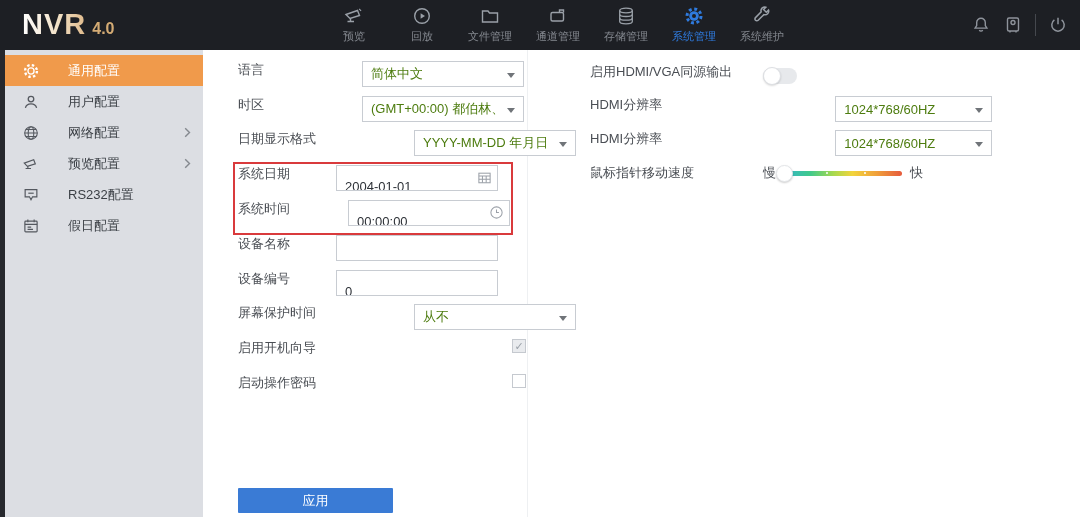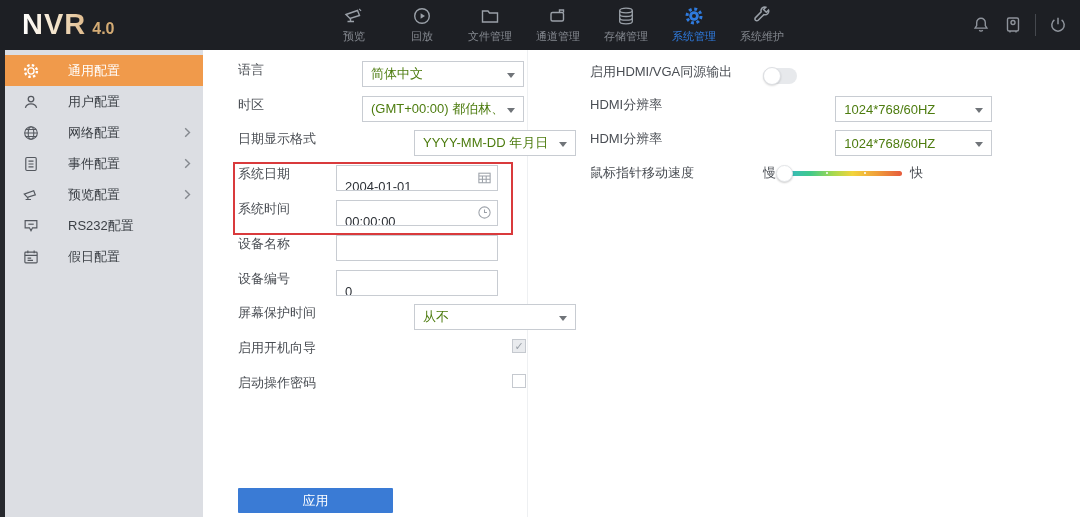--- a/index.html
+++ b/index.html
@@ -176,30 +176,20 @@
       <circle cx="10" cy="10" r="7"></circle>
         <ellipse cx="10" cy="10" rx="3.1" ry="7"></ellipse>
         <path d="M3 10 h14 M4.3 6.2 h11.4 M4.3 13.8 h11.4"></path>
     </svg>
     <span class="s-label">网络配置</span>
     <svg class="chev" width="7" height="11" viewBox="0 0 7 11" fill="none" stroke="currentColor" stroke-width="1.4">
         <path d="M1.2 1.2 L5.5 5.5 L1.2 9.8"></path>
       </svg>
   </div>
 
-  <div class="side-item">
-    <svg class="s-ic" width="18" height="18" viewBox="0 0 20 20" fill="none" stroke="currentColor" stroke-width="1.3">
-      <rect x="4.2" y="2.8" width="11.6" height="14.4" rx="1.3"></rect>
-        <path d="M7.2 6.8 h5.6 M7.2 10 h5.6 M7.2 13.2 h5.6"></path>
-    </svg>
-    <span class="s-label">事件配置</span>
-    <svg class="chev" width="7" height="11" viewBox="0 0 7 11" fill="none" stroke="currentColor" stroke-width="1.4">
-        <path d="M1.2 1.2 L5.5 5.5 L1.2 9.8"></path>
-      </svg>
-  </div>
 
   <div class="side-item">
     <svg class="s-ic" width="18" height="18" viewBox="0 0 20 20" fill="none" stroke="currentColor" stroke-width="1.3">
       <path d="M2.5 9 L13 5.2 L14.8 9.8 L6 12.6 Z"></path>
         <path d="M6.5 12.6 L6.5 15 M4 15 L10 15"></path>
     </svg>
     <span class="s-label">预览配置</span>
     <svg class="chev" width="7" height="11" viewBox="0 0 7 11" fill="none" stroke="currentColor" stroke-width="1.4">
         <path d="M1.2 1.2 L5.5 5.5 L1.2 9.8"></path>
       </svg>
@@ -255,21 +245,21 @@
       <input class="inp" readonly="" value="2004-01-01" style="">
       <svg class="fld-ic" width="15" height="15" viewBox="0 0 16 16" fill="none" stroke="currentColor" stroke-width="1.1" style="cursor:pointer">
         <rect x="2" y="3.4" width="12" height="10.2"></rect>
           <path d="M2 6.4 h12 M5.8 6.4 v7.2 M9.8 6.4 v7.2 M2 9.8 h12"></path>
       </svg>
     </div>
   </div>
 
   <div class="row" style="top:150px">
     <span class="lbl">系统时间</span>
-    <div class="ctl" style="position:absolute;">
+    <div class="ctl" style="position:absolute;margin-left:12px;">
       <input class="inp" readonly="" value="00:00:00" style="">
       <svg class="fld-ic" width="15" height="15" viewBox="0 0 16 16" fill="none" stroke="currentColor" stroke-width="1.1" style="cursor:pointer">
         <circle cx="8" cy="8" r="6"></circle>
           <path d="M8 4.8 v3.2 h2.6"></path>
       </svg>
     </div>
   </div>
 
   <div class="highlight-box"></div>
 

